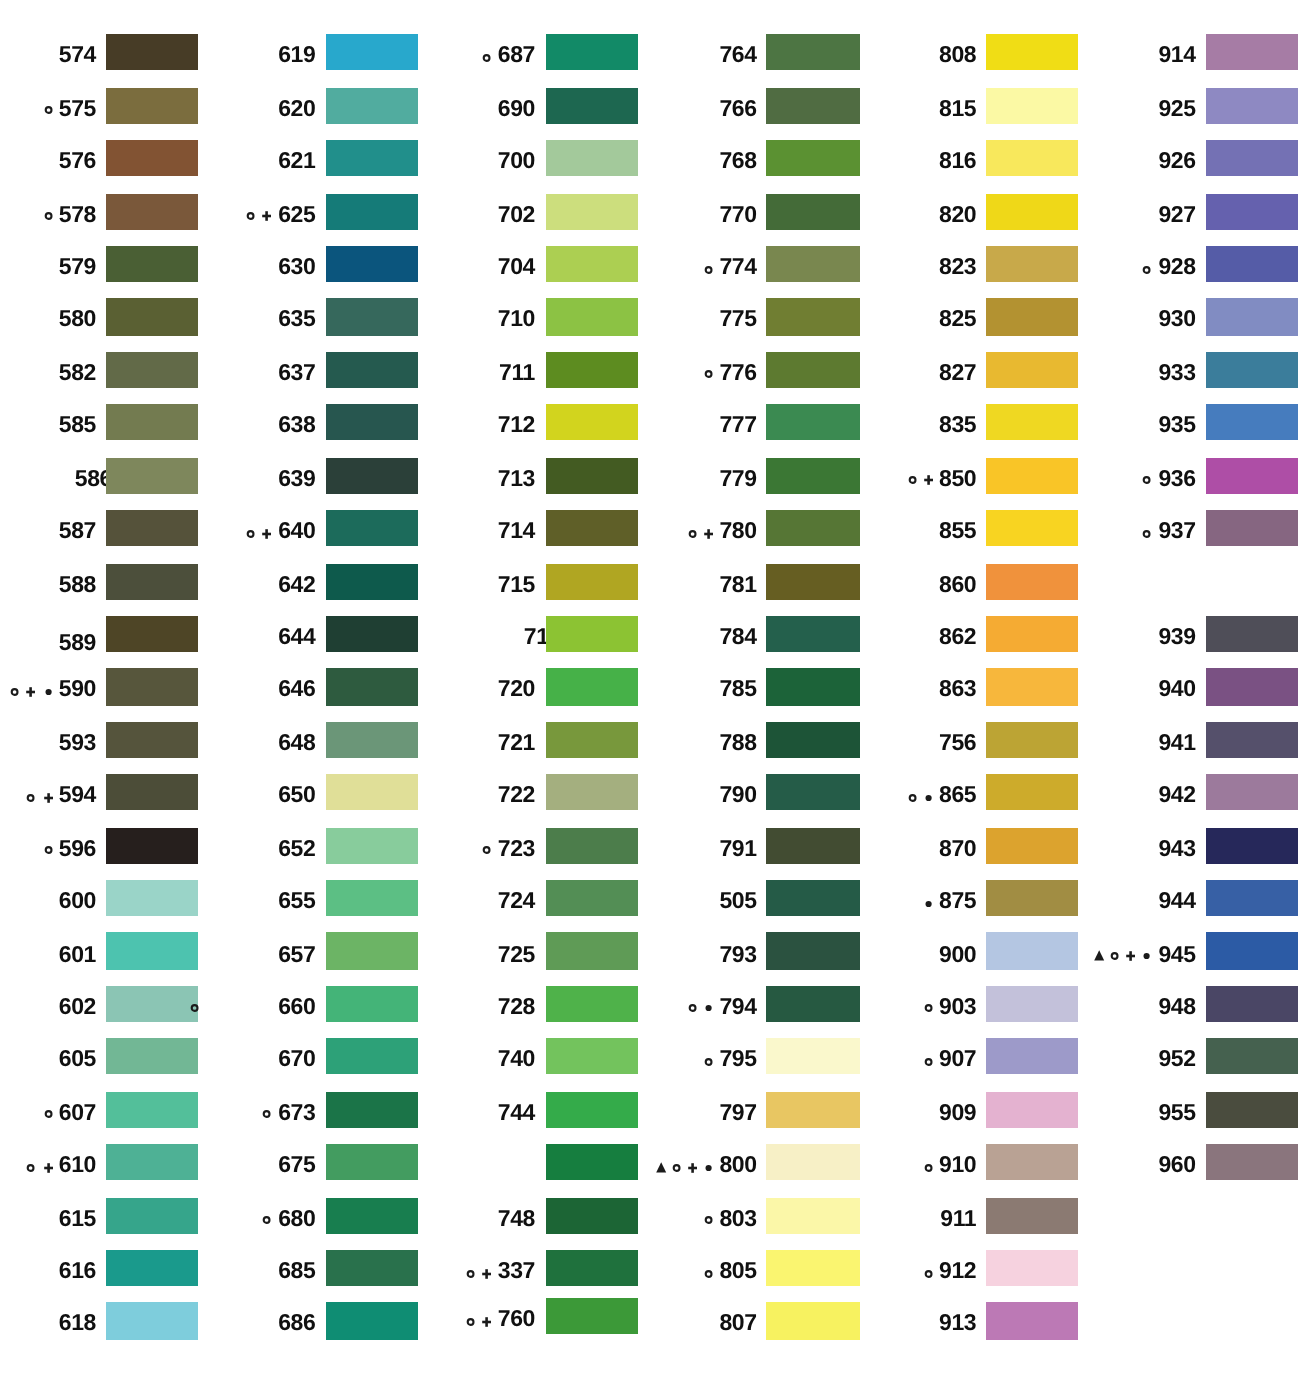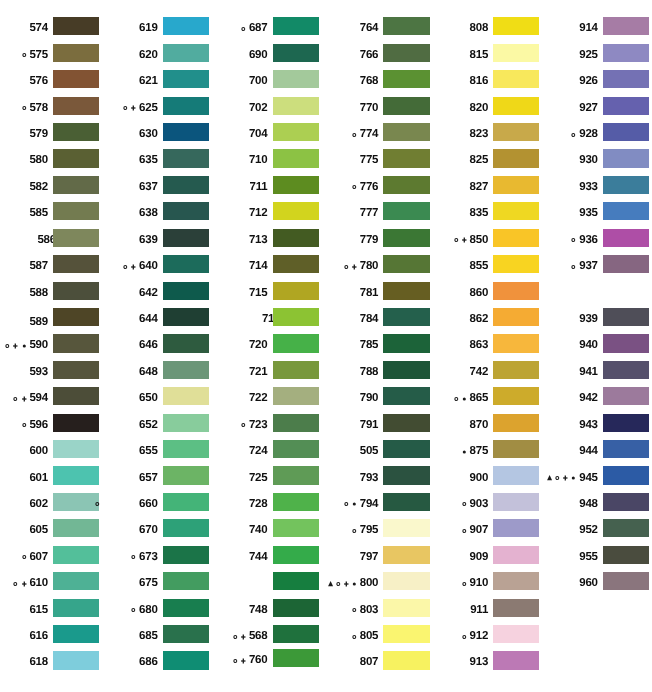--- a/index.html
+++ b/index.html
@@ -620,21 +620,21 @@
                 <circle cx="2.3" cy="5.0" r="1.45" fill="none" stroke="#1b1b1b" stroke-width="1.05"></circle>
               </svg>
             </span>
             <span class="mk">
               <svg width="4.6" height="9" viewBox="0 0 4.6 9">
                 <path d="M2.3 2.6 L2.3 7.4" stroke="#1b1b1b" stroke-width="1.3"></path>
                 <path d="M0.1 5.0 L4.5 5.0" stroke="#1b1b1b" stroke-width="1.3"></path>
               </svg>
             </span>
           </span>
-          <span class="code">568</span>
+          <span class="code">337</span>
         </div>
         <div class="sw" title="752" style="left: 272.6px; width: 46.5px; background: rgb(31, 113, 61);"></div>
       </div>
       <div class="row" style="top: 649px;">
         <div class="label" style="right: 384.5px;">
           <span class="marks">
             <span class="mk">
               <svg width="4.6" height="9" viewBox="0 0 4.6 9">
                 <circle cx="2.3" cy="5.0" r="1.45" fill="none" stroke="#1b1b1b" stroke-width="1.05"></circle>
               </svg>
@@ -973,21 +973,21 @@
         <div class="sw" title="862" style="left: 493.2px; width: 45.9px; background: rgb(245, 171, 51);"></div>
       </div>
       <div class="row" style="top: 334.34px;">
         <div class="label" style="right: 163.9px;">
           <span class="code">863</span>
         </div>
         <div class="sw" title="863" style="left: 493.2px; width: 45.9px; background: rgb(247, 183, 60);"></div>
       </div>
       <div class="row" style="top: 360.76px;">
         <div class="label" style="right: 163.9px;">
-          <span class="code">742</span>
+          <span class="code">756</span>
         </div>
         <div class="sw" title="864" style="left: 493.2px; width: 45.9px; background: rgb(188, 164, 52);"></div>
       </div>
       <div class="row" style="top: 387.18px;">
         <div class="label" style="right: 163.9px;">
           <span class="marks">
             <span class="mk">
               <svg width="4.6" height="9" viewBox="0 0 4.6 9">
                 <circle cx="2.3" cy="5.0" r="1.45" fill="none" stroke="#1b1b1b" stroke-width="1.05"></circle>
               </svg>

